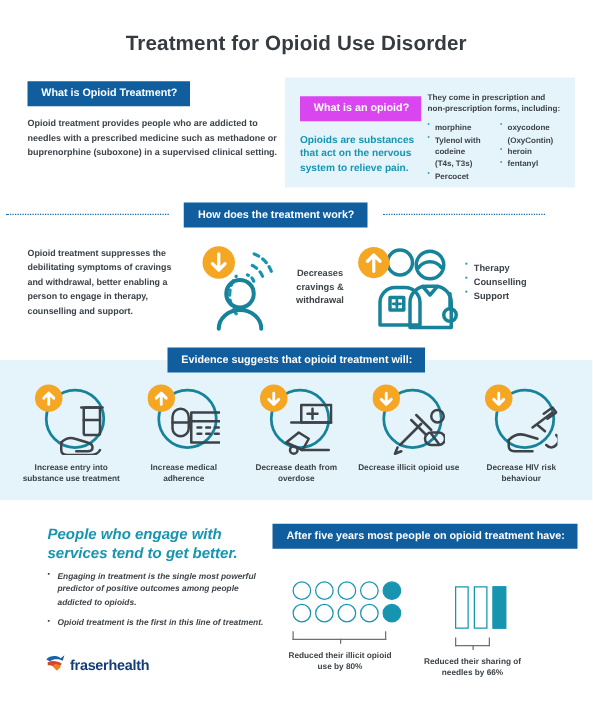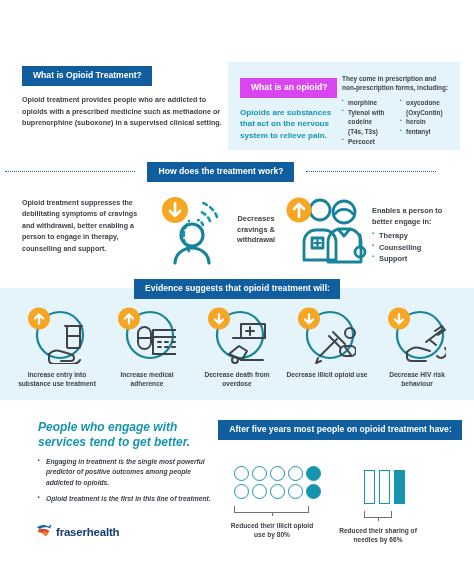--- a/index.html
+++ b/index.html
@@ -162,24 +162,25 @@
   .viz-cap {
     margin-top: 8px; font-size: 6.6px; line-height: 1.45;
     font-weight: bold; color: #3d4349;
   }
 </style>
 </head>
 <body>
 
 <div class="page">
 
+  <div class="title">Treatment for Opioid Use Disorder</div>
 
   <div class="s1-left">
     <span class="banner banner-blue">What is Opioid Treatment?</span>
-    <div class="body">Opioid treatment provides people who are addicted to opioids with a prescribed medicine such as methadone or buprenorphine (suboxone) in a supervised clinical setting.</div>
+    <div class="body">Opioid treatment provides people who are addicted to needles with a prescribed medicine such as methadone or buprenorphine (suboxone) in a supervised clinical setting.</div>
   </div>
 
   <div class="s1-panel">
     <div class="s1-panel-inner">
       <span class="banner banner-teal">What is an opioid?</span>
       <div class="lead">Opioids are substances that act on the nervous system to relieve pain.</div>
     </div>
     <div class="s1-panel-right">
       <div class="intro">They come in prescription and non-prescription forms, including:</div>
       <div class="drug-cols">
@@ -237,21 +238,20 @@
           <path d="M42 70 v-20 a13 13 0 0 1 13 -13 h7 a13 13 0 0 1 13 13 v20 z"></path>
           <path d="M52 37 l6 7 6 -7"></path>
           <circle cx="74" cy="60" r="5"></circle>
           <path d="M74 55 v-12"></path>
         </g>
         <circle cx="13" cy="18" r="12.5" fill="#f5a623"></circle>
         <path d="M13 25 v-13 M8 17 l5 -5 5 5" fill="none" stroke="#fff" stroke-width="2.6" stroke-linecap="round" stroke-linejoin="round"></path>
       </svg>
     </div>
     <div class="s2-lbl2">
-      <div>Enables a person to better engage in:</div>
       <ul id="engagelist">
           <li>Therapy</li>
           <li>Counselling</li>
           <li>Support</li>
         </ul>
     </div>
   </div>
 
   <div class="s3-band"></div>
   <div class="s3-banner-wrap">

